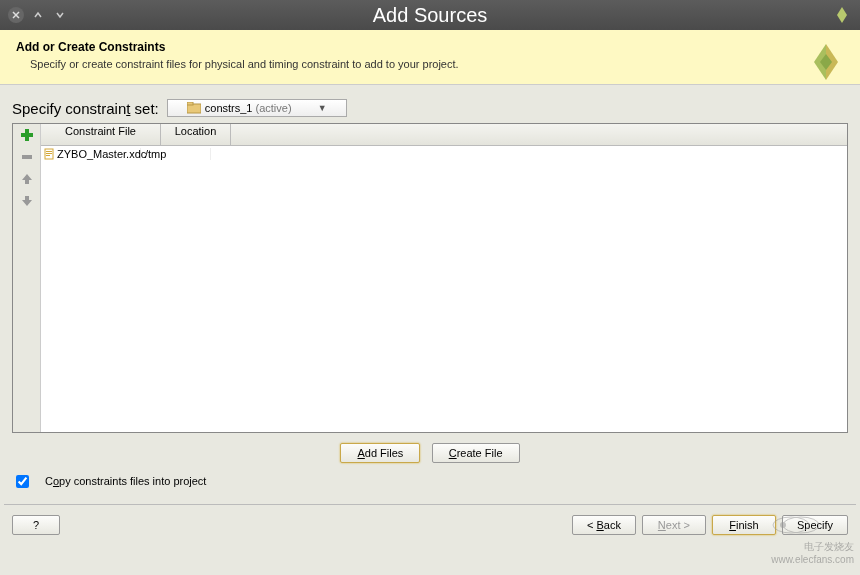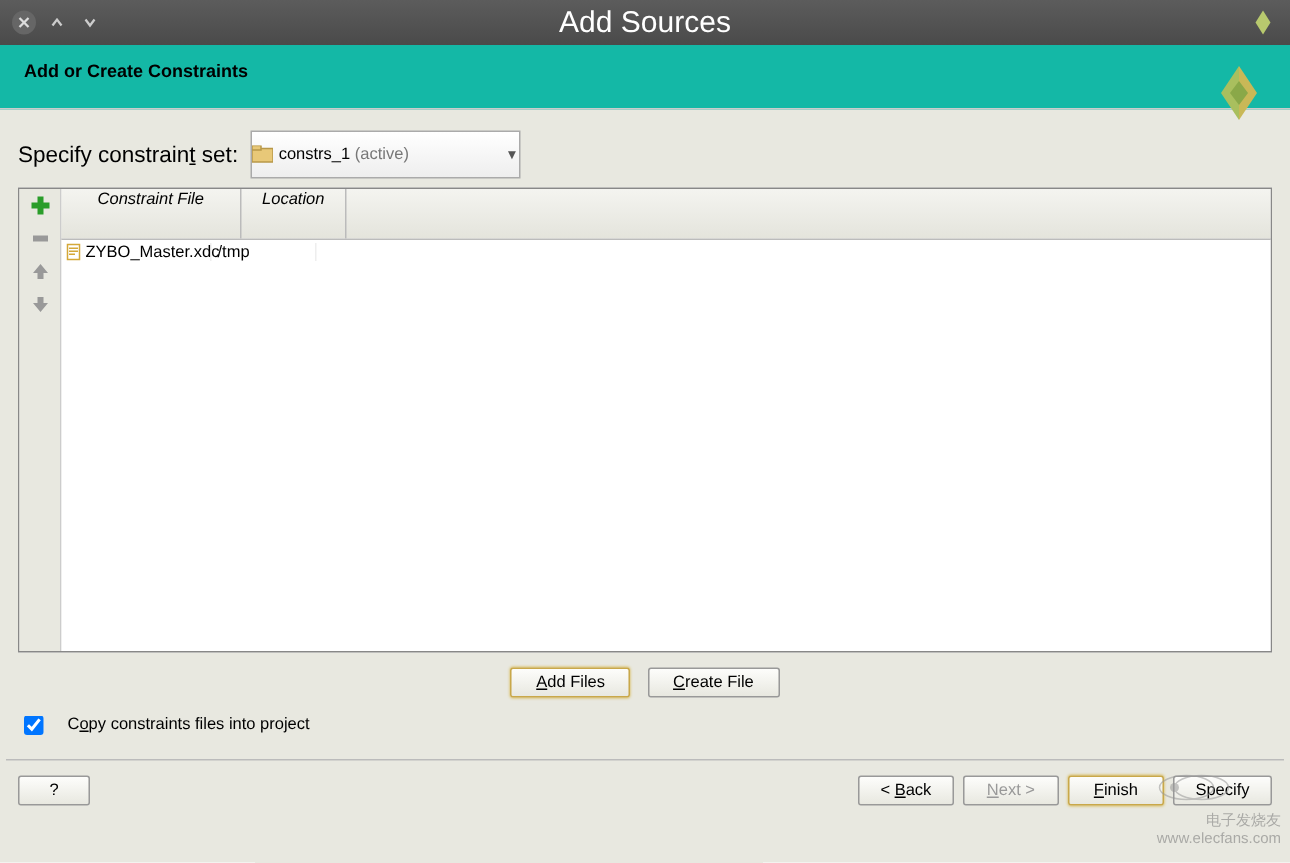--- a/index.html
+++ b/index.html
@@ -6,45 +6,45 @@
 body { font-family: Arial, sans-serif; font-size: 12px; background: #e8e8e0; width: 860px; height: 575px; overflow: hidden; }
 
 .titlebar { background: linear-gradient(#5c5c5c, #4a4a4a); height: 30px; display: flex; align-items: center; padding: 0 8px; color: #fff; position: relative; }
 .titlebar-controls { display: flex; gap: 6px; }
 .tb-btn { width: 16px; height: 16px; border-radius: 50%; display: flex; align-items: center; justify-content: center; cursor: pointer; }
 .tb-close { background: #666; }
 .tb-chev { background: transparent; color: #ccc; font-size: 10px; }
 .titlebar-title { position: absolute; left: 50%; transform: translateX(-50%); font-size: 20px; }
 .titlebar-logo { margin-left: auto; width: 20px; height: 20px; }
 
-.header-panel { background: #14b8a6; padding: 10px 16px 14px 16px; border-bottom: 1px solid #ccc; position: relative; }
+.header-panel { background: #fef9c3; padding: 10px 16px 14px 16px; border-bottom: 1px solid #ccc; position: relative; }
 .header-title { font-weight: bold; font-size: 12px; color: #000; margin-bottom: 4px; }
 .header-desc { font-size: 11px; color: #333; margin-left: 14px; }
 .header-logo { position: absolute; right: 12px; top: 10px; }
 
 .content-area { padding: 14px 12px 8px 12px; }
 
 .constraint-row { display: flex; align-items: center; gap: 8px; margin-bottom: 6px; }
 .constraint-label { font-size: 15px; color: #000; }
 .constraint-label u { text-decoration: underline; }
-.dropdown { display: inline-flex; align-items: center; border: 1px solid #aaa; background: linear-gradient(#fff,#eee); height: 32px; padding: 0 0; font-size: 11px; cursor: pointer; min-width: 180px; position: relative; }
+.dropdown { display: inline-flex; align-items: center; border: 1px solid #aaa; background: linear-gradient(#fff,#eee); height: 18px; padding: 0 19px; font-size: 11px; cursor: pointer; min-width: 180px; position: relative; }
 .dropdown .fld-icon { width: 14px; height: 12px; margin-right: 4px; }
 .dropdown .dd-text { flex: 1; }
 .dropdown .dd-active { color: #777; }
 .dropdown .dd-arrow { font-size: 9px; color: #555; margin-left: 8px; }
 
 .table-area { display: flex; border: 1px solid #888; background: #fff; height: 310px; }
 .side-tools { width: 28px; background: #e8e8e0; border-right: 1px solid #ccc; display: flex; flex-direction: column; align-items: center; padding-top: 2px; gap: 4px; }
 .tool-btn { width: 20px; height: 18px; display: flex; align-items: center; justify-content: center; font-size: 16px; cursor: pointer; }
 .tool-add { color: #2a9d2a; font-weight: bold; }
 .tool-remove { color: #999; font-weight: bold; }
 .tool-arrow { color: #999; }
 
 .table-main { flex: 1; display: flex; flex-direction: column; }
-.table-header { display: flex; background: linear-gradient(#f4f4f0,#e4e4dc); border-bottom: 1px solid #bbb; height: 34px; font-style: italic; }
+.table-header { display: flex; background: linear-gradient(#f4f4f0,#e4e4dc); border-bottom: 1px solid #bbb; height: 22px; }
 .th { border-right: 1px solid #bbb; padding: 1px 6px; font-size: 11px; color: #000; text-align: center; }
 .th-file { width: 120px; }
 .th-loc { width: 70px; }
 .table-body { flex: 1; background: #fff; }
 .tr { display: flex; height: 16px; align-items: center; }
 .td-file { width: 100px; padding-left: 2px; font-size: 11px; display: flex; align-items: center; gap: 2px; border-right: 1px solid #eee; }
 .td-loc { width: 70px; padding-left: 4px; font-size: 11px; border-right: 1px solid #eee; }
 .file-icon { width: 12px; height: 12px; }
 
 .action-buttons { text-align: center; padding: 10px 0 8px 0; }
@@ -91,20 +91,21 @@
   <div class="titlebar-title">Add Sources</div>
   <div class="titlebar-logo">
     <svg width="20" height="20" viewBox="0 0 20 20">
         <polygon points="10,2 15,10 10,18 5,10" fill="#b8c96e"></polygon>
       </svg>
   </div>
 </div>
 
 <div class="header-panel">
   <div class="header-title">Add or Create Constraints</div>
+  <div class="header-desc">Specify or create constraint files for physical and timing constraint to add to your project.</div>
   <div class="header-logo">
     <svg width="44" height="44" viewBox="0 0 44 44">
       <polygon points="22,4 34,22 22,40" fill="#c9b857"></polygon>
       <polygon points="22,4 10,22 22,40" fill="#a9bf5e"></polygon>
       <polygon points="22,14 28,22 22,30 16,22" fill="#8aa848"></polygon>
     </svg>
   </div>
 </div>
 
 <div class="content-area">

